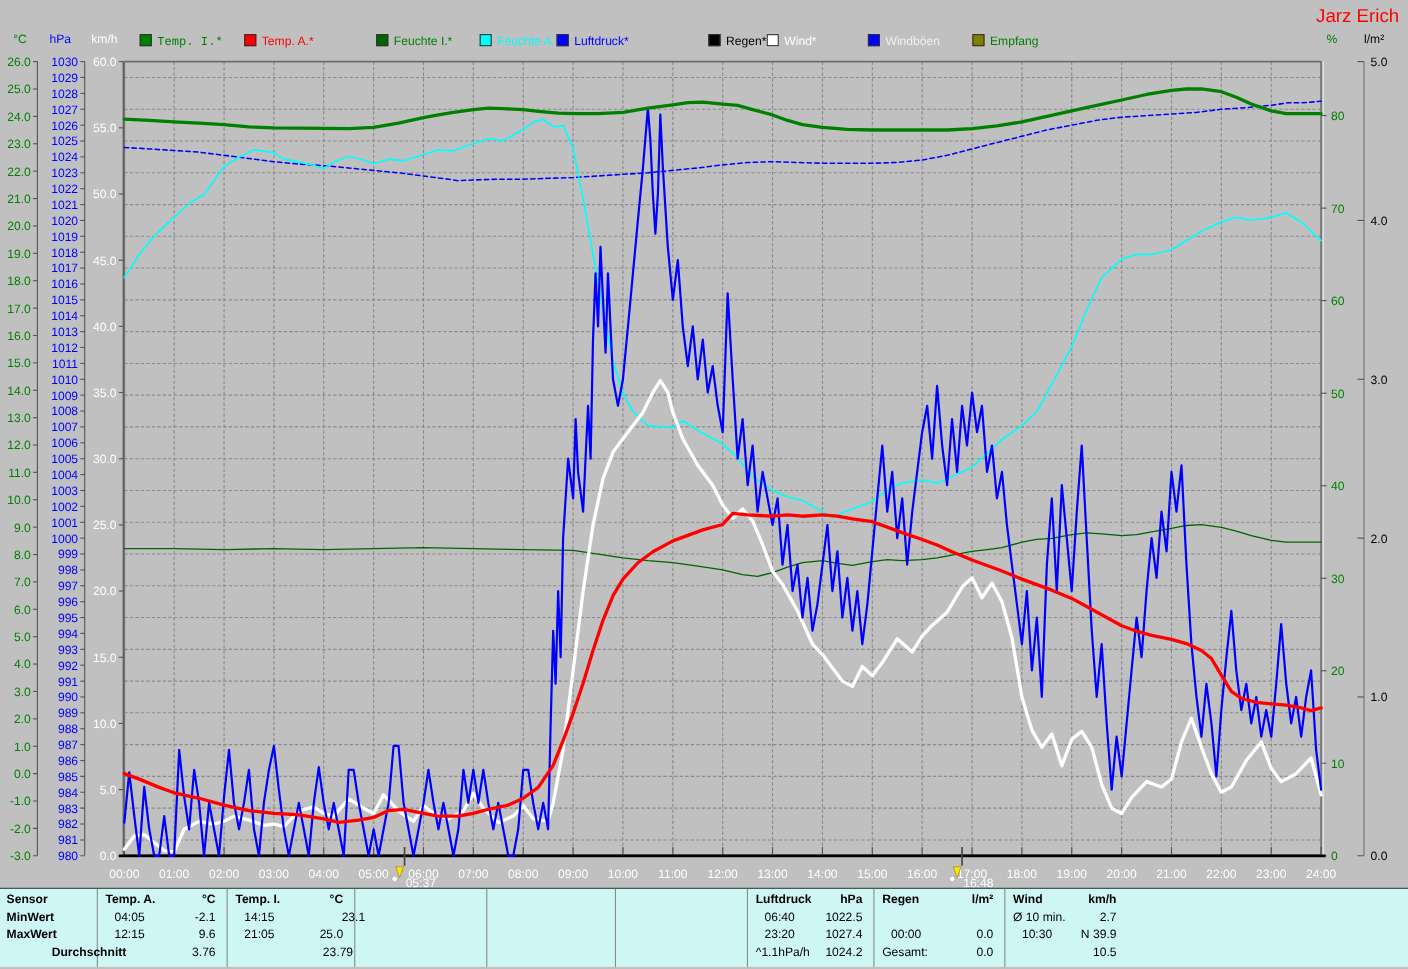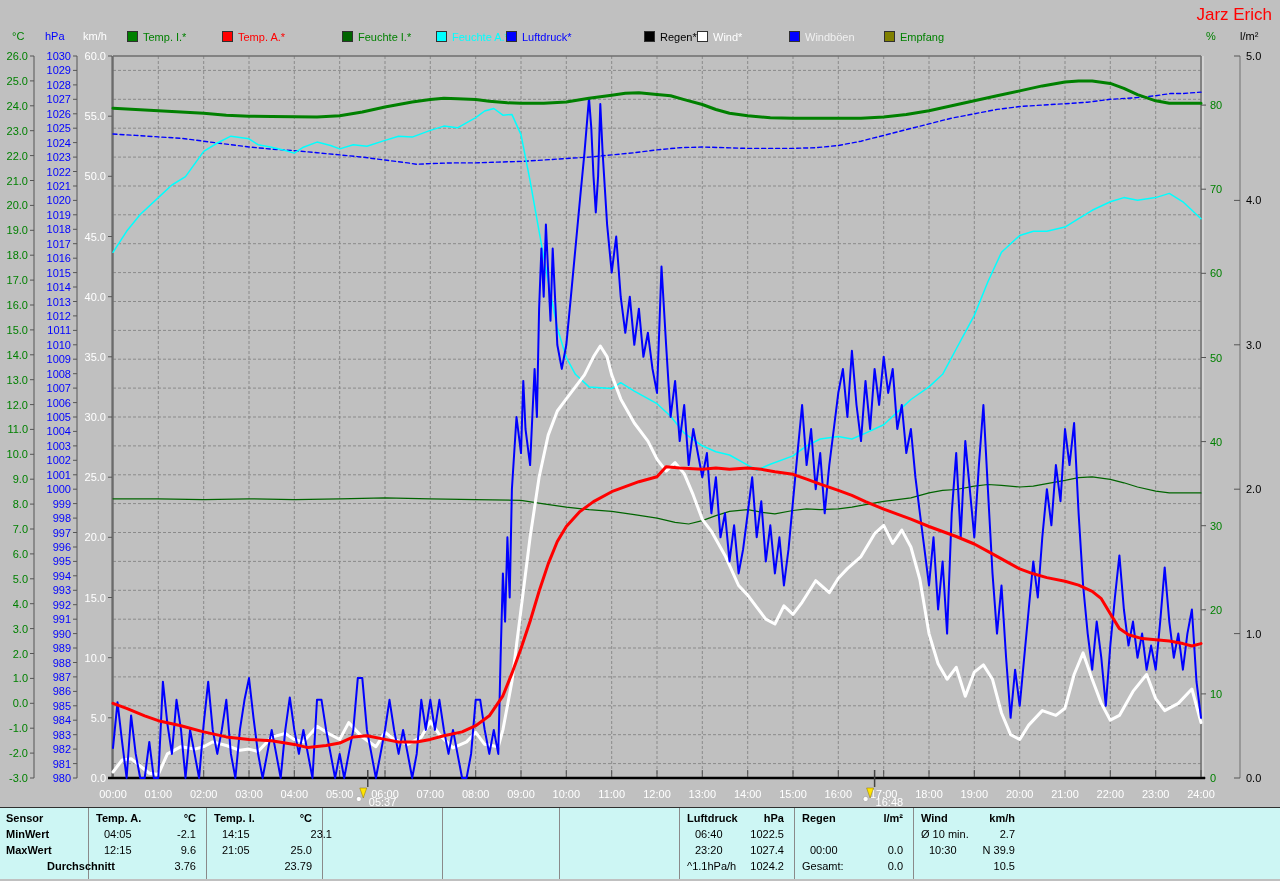--- a/index.html
+++ b/index.html
@@ -27,21 +27,21 @@
 <div class="screen">
   <div class="author">Jarz Erich</div>
   <div class="hdr-units" id="hdr-units">
       <span style="left: 12px; color: rgb(0, 128, 0);">°C</span>
       <span style="left: 45px; color: rgb(0, 0, 255);">hPa</span>
       <span style="left: 83px; color: rgb(255, 255, 255);">km/h</span>
       <span style="left: 1206px; color: rgb(0, 128, 0);">%</span>
       <span style="left: 1240px; color: rgb(0, 0, 0);">l/m²</span>
     </div>
   <div id="legend">
-      <div class="legend-item" style="left: 127px;"><span class="sw" style="background: rgb(0, 128, 0);"></span><span style="color: rgb(0, 128, 0);">Temp. I.*</span></div>
+      <div class="legend-item" style="left: 127px; font-family: Liberation Mono, monospace;"><span class="sw" style="background: rgb(0, 128, 0);"></span><span style="color: rgb(0, 128, 0);">Temp. I.*</span></div>
       <div class="legend-item" style="left: 222px;"><span class="sw" style="background: rgb(255, 0, 0);"></span><span style="color: rgb(255, 0, 0);">Temp. A.*</span></div>
       <div class="legend-item" style="left: 318px; padding-left: 24px;"><span class="sw" style="background: rgb(0, 100, 0);"></span><span style="color: rgb(0, 128, 0);">Feuchte I.*</span></div>
       <div class="legend-item" style="left: 408px; padding-left: 28px;"><span class="sw" style="background: rgb(0, 255, 255);"></span><span style="color: rgb(0, 255, 255);">Feuchte A.*</span></div>
       <div class="legend-item" style="left: 506px;"><span class="sw" style="background: rgb(0, 0, 255);"></span><span style="color: rgb(0, 0, 255);">Luftdruck*</span></div>
       <div class="legend-item" style="left: 601px; padding-left: 43px;"><span class="sw" style="background: rgb(0, 0, 0);"></span><span style="color: rgb(0, 0, 0);">Regen*</span></div>
       <div class="legend-item" style="left: 697px;"><span class="sw" style="background: rgb(255, 255, 255);"></span><span style="color: rgb(255, 255, 255);">Wind*</span></div>
       <div class="legend-item" style="left: 789px;"><span class="sw" style="background: rgb(0, 0, 255);"></span><span style="color: rgb(240, 240, 240);">Windböen</span></div>
       <div class="legend-item" style="left: 884px;"><span class="sw" style="background: rgb(128, 128, 0);"></span><span style="color: rgb(0, 128, 0);">Empfang</span></div>
     </div>
   <svg id="chart-svg" width="1280" height="814" viewBox="0 0 1280 814">
@@ -428,21 +428,21 @@
       <div class="cell r" style="left: 88px; width: 108px; top: 20px;">-2.1</div>
       <div class="cell" style="left: 104px; top: 36px;">12:15</div>
       <div class="cell r" style="left: 88px; width: 108px; top: 36px;">9.6</div>
       <div class="cell r" style="left: 88px; width: 108px; top: 52px;">3.76</div>
       <div class="cell b" style="left: 214px; top: 4px;">Temp. I.</div>
       <div class="cell b r" style="left: 206px; width: 106px; top: 4px;">°C</div>
       <div class="cell" style="left: 222px; top: 20px;">14:15</div>
       <div class="cell r" style="left: 206px; width: 106px; top: 20px; margin-left: 20px;">23.1</div>
       <div class="cell" style="left: 222px; top: 36px;">21:05</div>
       <div class="cell r" style="left: 206px; width: 106px; top: 36px;">25.0</div>
-      <div class="cell r" style="left: 206px; width: 106px; top: 52px;">23.79</div>
+      <div class="cell r" style="left: 206px; width: 106px; top: 52px; padding-left: 9px;">23.79</div>
       <div class="cell b" style="left: 687px; top: 4px;">Luftdruck</div>
       <div class="cell b r" style="left: 679px; width: 105px; top: 4px;">hPa</div>
       <div class="cell" style="left: 695px; top: 20px;">06:40</div>
       <div class="cell r" style="left: 679px; width: 105px; top: 20px;">1022.5</div>
       <div class="cell" style="left: 695px; top: 36px;">23:20</div>
       <div class="cell r" style="left: 679px; width: 105px; top: 36px;">1027.4</div>
       <div class="cell" style="left: 687px; top: 52px;">^1.1hPa/h</div>
       <div class="cell r" style="left: 679px; width: 105px; top: 52px;">1024.2</div>
       <div class="cell b" style="left: 802px; top: 4px;">Regen</div>
       <div class="cell b r" style="left: 794px; width: 109px; top: 4px;">l/m²</div>

